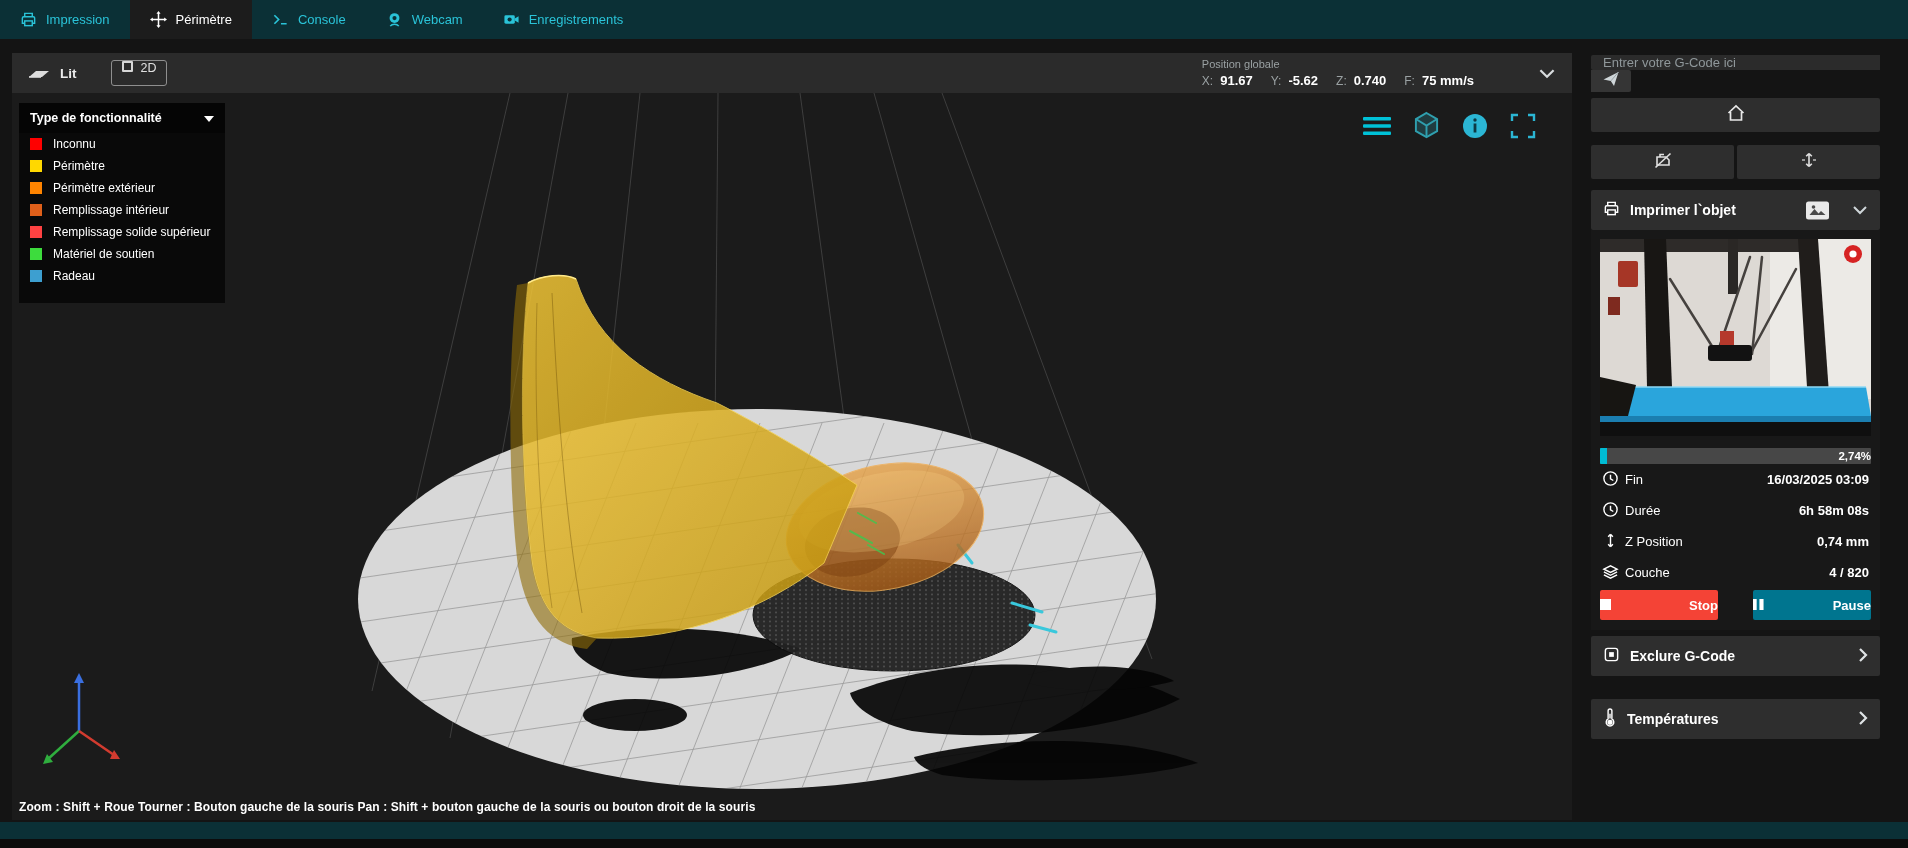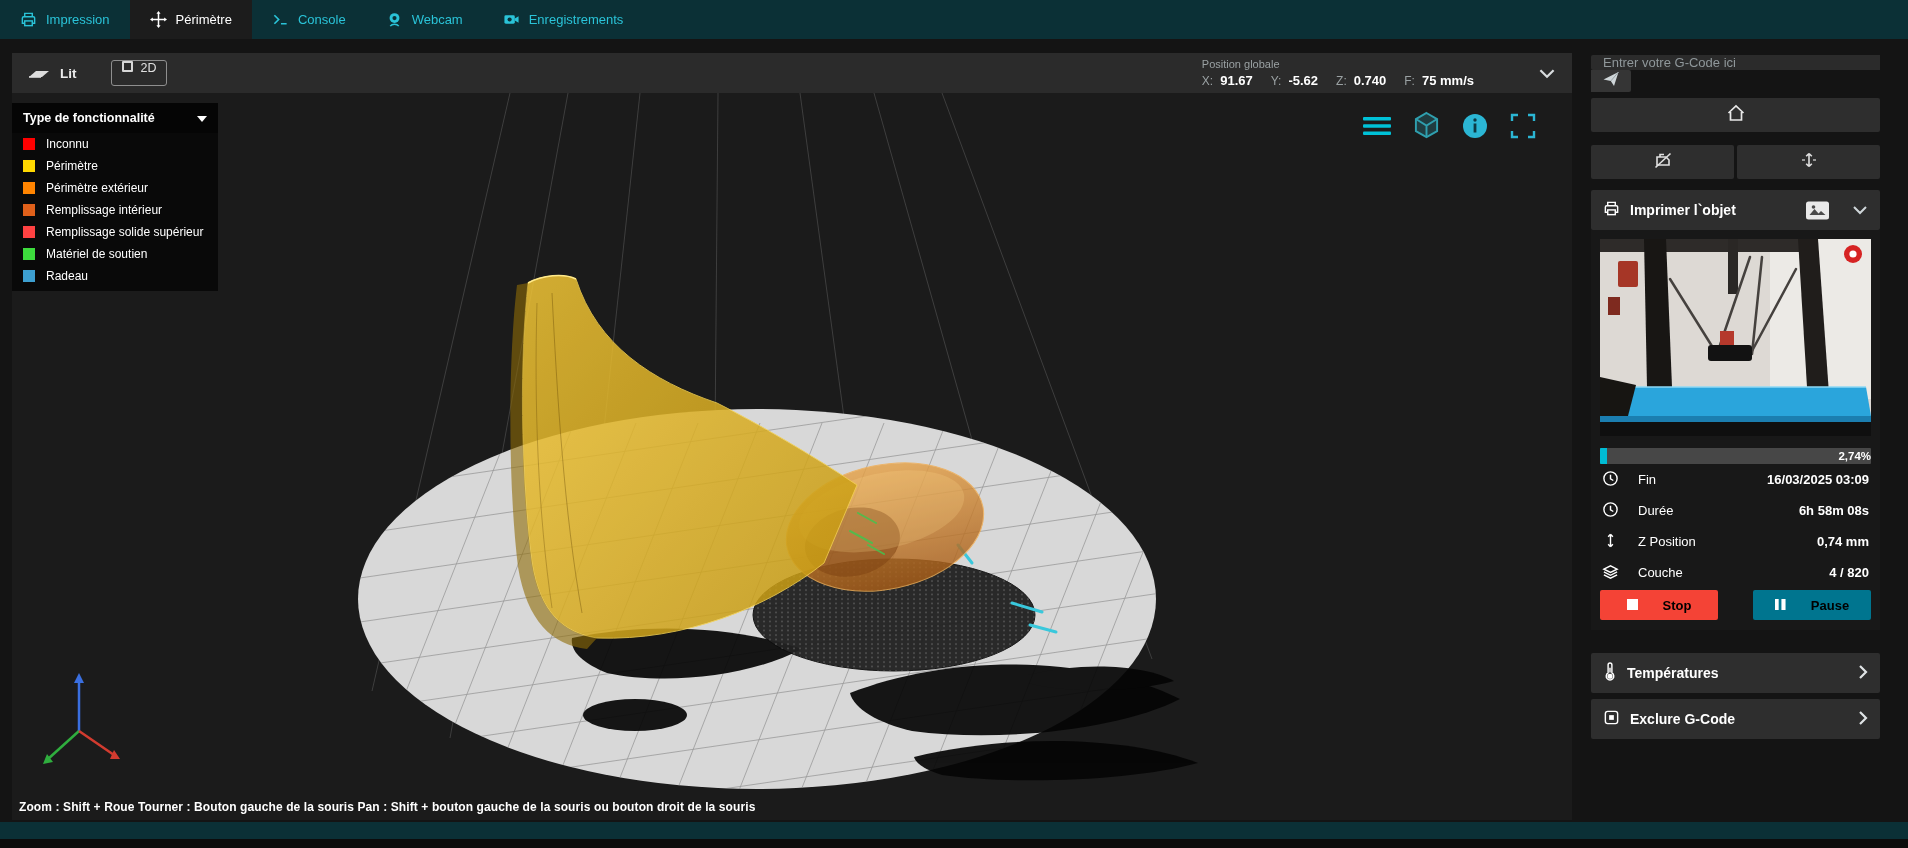--- a/index.html
+++ b/index.html
@@ -23,21 +23,21 @@
   .btn-2d { margin-left:34px; border:1px solid #8f8f8f; border-radius:3px; height:26px; padding:0 10px; display:flex; align-items:flex-start; gap:8px; color:#e0e0e0; font-size:12.5px; cursor:pointer; background:transparent; }
   .checkbox-square { width:11px; height:11px; border:2px solid #d6d6d6; border-radius:1px; }
   .pos-cluster { margin-left:auto; margin-right:64px; }
   .pos-title { color:#9aa1a3; font-size:11px; margin-bottom:3px; }
   .pos-values { display:flex; gap:18px; align-items:baseline; }
   .pos-pair { display:flex; gap:7px; align-items:baseline; }
   .pos-label { color:#9aa1a3; font-size:12px; }
   .pos-value { color:#ffffff; font-size:13px; font-weight:bold; }
   .vp-collapse { cursor:pointer; display:flex; align-items:center; }
 
-  .legend { position:absolute; left:0; top:50px; width:206px; background:rgba(8,8,8,0.92); padding-bottom:4px; z-index:5; }
+  .legend { position:absolute; left:7px; top:50px; width:206px; background:rgba(8,8,8,0.92); padding-bottom:16px; z-index:5; }
   .legend-header { display:flex; align-items:center; justify-content:space-between; padding:8px 11px; color:#fff; font-weight:bold; font-size:12.5px; background:#050505; cursor:pointer; }
   .legend-item { display:flex; align-items:center; gap:11px; padding:4px 11px; color:#ffffff; font-size:12px; }
   .legend-swatch { width:12px; height:12px; flex:0 0 12px; }
 
   .vp-icons { position:absolute; top:58px; right:36px; display:flex; gap:22px; align-items:center; z-index:5; }
   .vp-icons > span { cursor:pointer; display:flex; }
 
   .scene { position:absolute; left:0; top:40px; width:1560px; height:727px; }
   .hint { position:absolute; left:7px; bottom:6px; color:#ffffff; font-size:12px; font-weight:600; z-index:5; letter-spacing:0.1px; }
 
@@ -57,26 +57,26 @@
   .panel-header { height:40px; background:#2e2e2e; display:flex; align-items:center; padding:0 12px; gap:10px; color:#ffffff; font-weight:bold; font-size:14px; cursor:pointer; border-radius:2px; }
   .panel-header .ph-spacer { flex:1; }
   .img-btn { display:flex; cursor:pointer; margin-right:12px; }
 
   .print-body { background:#181818; padding:9px 9px 10px; }
   .webcam-wrap { position:relative; width:271px; height:197px; overflow:hidden; }
   .progress { margin-top:12px; height:16px; background:#474747; position:relative; border-radius:1px; overflow:hidden; }
   .progress-fill { position:absolute; left:0; top:0; bottom:0; background:#00bcd4; }
   .progress-text { position:absolute; width:100%; text-align:right; font-size:11.5px; color:#ffffff; line-height:16px; font-weight:600; }
 
-  .info-row { height:31px; display:flex; align-items:center; gap:19px; color:#ffffff; font-size:13px; padding:0 2px; }
+  .info-row { height:31px; display:flex; align-items:center; gap:6px; color:#ffffff; font-size:13px; padding:0 2px; }
   .info-row svg { flex:0 0 auto; }
   .info-row .value { margin-left:auto; font-weight:bold; }
 
   .action-row { margin-top:2px; display:flex; justify-content:space-between; }
-  .btn-stop, .btn-pause { width:118px; height:30px; display:flex; align-items:center; justify-content:center; gap:25px; color:#000000; font-weight:bold; font-size:13px; border-radius:2px; cursor:pointer; }
+  .btn-stop, .btn-pause { width:118px; height:30px; display:flex; align-items:center; justify-content:space-between; gap:25px; color:#ffffff; font-weight:bold; font-size:13px; border-radius:2px; cursor:pointer; }
   .btn-stop { background:#f44336; }
   .btn-pause { background:#00758f; }
 
   .temp-panel { margin-top:23px; }
   .exclude-panel { margin-top:6px; }
 </style>
 </head>
 <body>
 
 <div class="app">
@@ -476,45 +476,45 @@
             <span><svg width="11" height="11" viewBox="0 0 12 12">
                   <rect width="4" height="12" fill="#fff"></rect>
                   <rect x="7" width="4.5" height="12" fill="#fff"></rect>
                 </svg></span>
             <span>Pause</span>
           </div>
         </div>
       </div>
     </div>
 
+    <div class="panel exclude-panel">
+      <div class="panel-header">
+        <span><svg width="17" height="17" viewBox="0 0 18 18" fill="none" stroke="#ffffff" stroke-width="1.5">
+              <rect x="2.5" y="2.5" width="13" height="13" rx="2.5"></rect>
+              <rect x="6.5" y="6.5" width="5" height="5" fill="#ffffff" stroke="none"></rect>
+            </svg></span>
+        <span>Exclure G-Code</span>
+        <span class="ph-spacer"></span>
+        <span><svg width="10" height="16" viewBox="0 0 10 16" fill="none" stroke="#dfe3e5" stroke-width="2.2">
+              <path d="M2 2l6 6-6 6"></path>
+            </svg></span>
+      </div>
+    </div>
+
     <div class="panel temp-panel">
       <div class="panel-header">
         <span><svg width="14" height="19" viewBox="0 0 14 20" fill="none" stroke="#ffffff" stroke-width="1.5">
               <path d="M5 3a2 2 0 0 1 4 0v8.5a4 4 0 1 1-4 0z"></path>
               <circle cx="7" cy="15" r="2" fill="#ffffff"></circle>
               <path d="M7 11V6"></path>
             </svg></span>
         <span>Températures</span>
         <span class="ph-spacer"></span>
         <span><svg width="10" height="16" viewBox="0 0 10 16" fill="none" stroke="#dfe3e5" stroke-width="2.2">
               <path d="M2 2l6 6-6 6"></path>
             </svg></span>
       </div>
     </div>
 
-    <div class="panel exclude-panel">
-      <div class="panel-header">
-        <span><svg width="17" height="17" viewBox="0 0 18 18" fill="none" stroke="#ffffff" stroke-width="1.5">
-              <rect x="2.5" y="2.5" width="13" height="13" rx="2.5"></rect>
-              <rect x="6.5" y="6.5" width="5" height="5" fill="#ffffff" stroke="none"></rect>
-            </svg></span>
-        <span>Exclure G-Code</span>
-        <span class="ph-spacer"></span>
-        <span><svg width="10" height="16" viewBox="0 0 10 16" fill="none" stroke="#dfe3e5" stroke-width="2.2">
-              <path d="M2 2l6 6-6 6"></path>
-            </svg></span>
-      </div>
-    </div>
-
   </aside>
 
   <footer class="bottombar"></footer>
 </div>
 
 </body></html>

